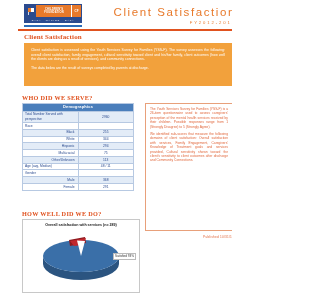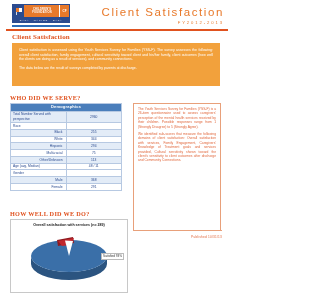--- a/index.html
+++ b/index.html
@@ -2,21 +2,21 @@
 <html><head>
 <meta charset="utf-8">
 <style>
   * { box-sizing: border-box; margin: 0; padding: 0; }
   html, body {
     width: 232px; height: 300px;
     background: #ffffff;
     font-family: "Liberation Sans", sans-serif;
     overflow: hidden;
   }
-  .page { position: relative; width: 232px; height: 244px; background: #fff; }
+  .page { position: relative; width: 232px; height: 244px; background: #fff; margin-left: 12px; }
 
   
   .header {
     position: relative;
     height: 27px;
     padding: 4px 6px 0 12px;
     display: flex;
     align-items: flex-start;
     justify-content: space-between;
   }

